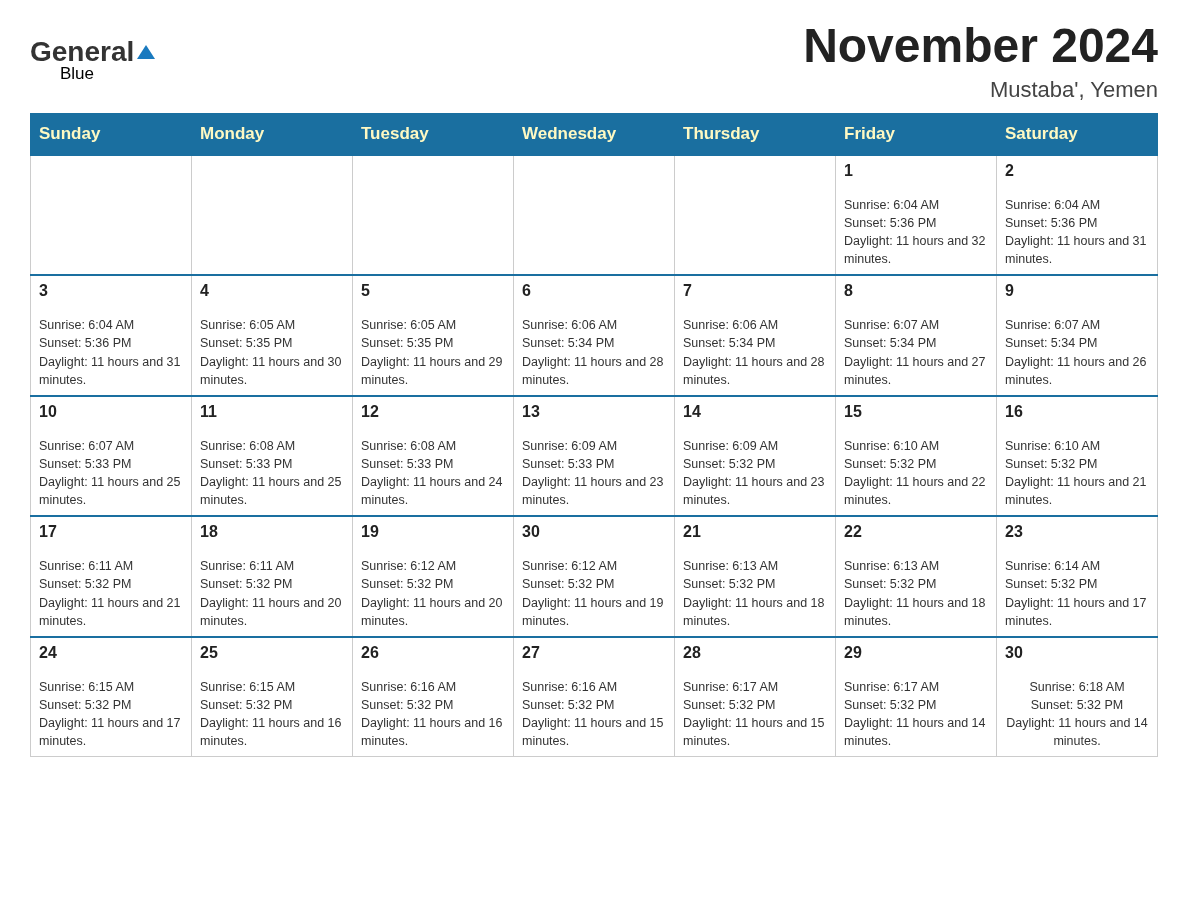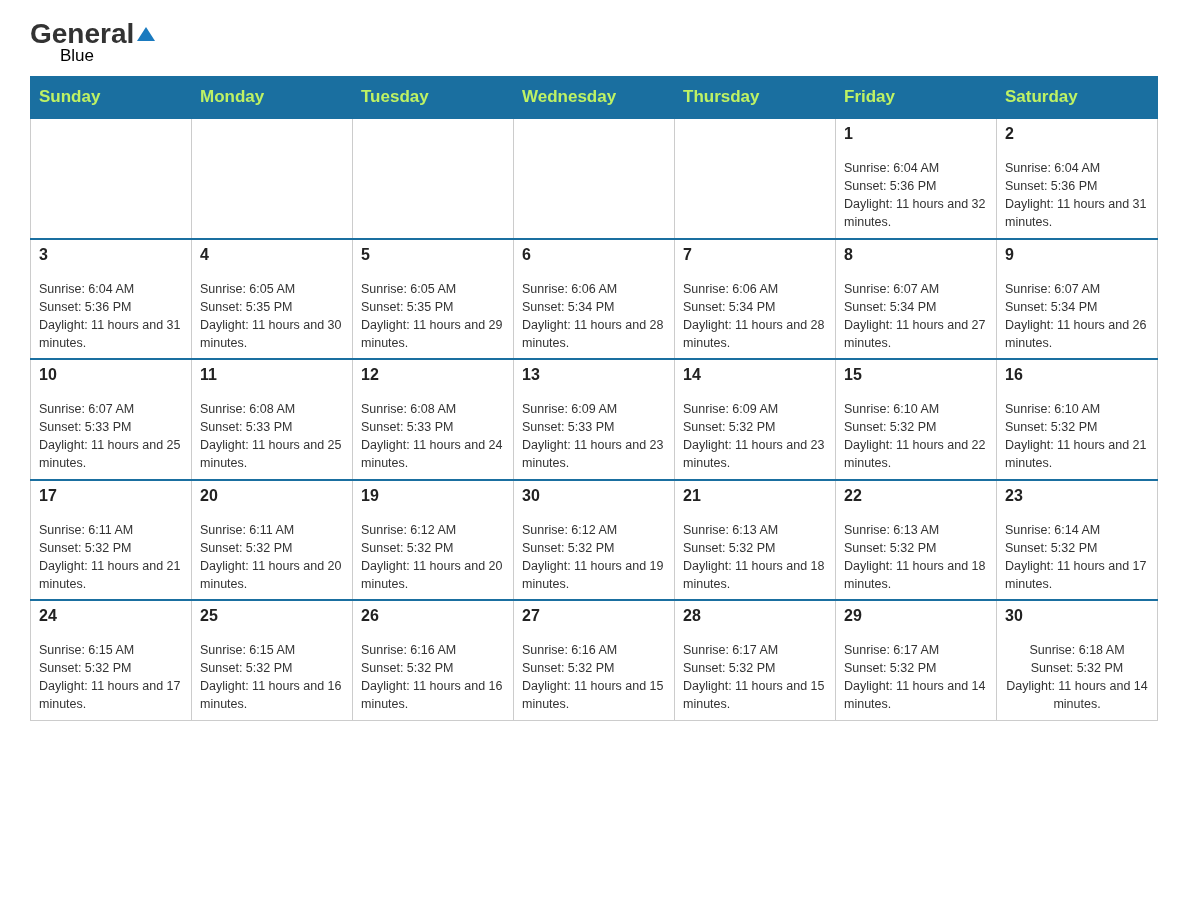--- a/index.html
+++ b/index.html
@@ -51,21 +51,21 @@
       color: #444;
       margin-top: 4px;
     }
     .calendar {
       width: 100%;
       border-collapse: collapse;
       margin-top: 10px;
     }
     .calendar th {
       background-color: #1a6fa0;
-      color: #bef264;
+      color: #fef9c3;
       font-size: 17px;
       font-weight: bold;
       padding: 10px 8px;
       text-align: left;
       border: 1px solid #1a6fa0;
     }
     .calendar td {
       border: 1px solid #ccc;
       border-top: 2px solid #1a6fa0;
       vertical-align: top;
@@ -96,20 +96,24 @@
   </style>
 </head>
 <body>
 
 <div class="header-area">
   <div class="logo">
     <div class="logo-general">
       General<span style="display:inline-block;width:0;height:0;border-left:9px solid transparent;border-right:9px solid transparent;border-bottom:14px solid #1a7abf;vertical-align:middle;margin-left:3px;margin-bottom:4px;"></span>
     </div>
     <div class="logo-blue">Blue</div>
+  </div>
+  <div class="title-area">
+    <div class="month-title">November 2024</div>
+    <div class="location">Mustaba', Yemen</div>
   </div>
 </div>
 
 <table class="calendar">
   <thead>
     <tr>
       <th>Sunday</th>
       <th>Monday</th>
       <th>Tuesday</th>
       <th>Wednesday</th>
@@ -227,21 +231,21 @@
         </td>
       </tr>
       <tr>
         <td>
           <span class="day-number">17</span>
           <div class="day-info" style="white-space: pre-line;">Sunrise: 6:11 AM
 Sunset: 5:32 PM
 Daylight: 11 hours and 21 minutes.</div>
         </td>
         <td>
-          <span class="day-number">20</span>
+          <span class="day-number">18</span>
           <div class="day-info" style="white-space: pre-line;">Sunrise: 6:11 AM
 Sunset: 5:32 PM
 Daylight: 11 hours and 20 minutes.</div>
         </td>
         <td>
           <span class="day-number">19</span>
           <div class="day-info" style="white-space: pre-line;">Sunrise: 6:12 AM
 Sunset: 5:32 PM
 Daylight: 11 hours and 20 minutes.</div>
         </td>

